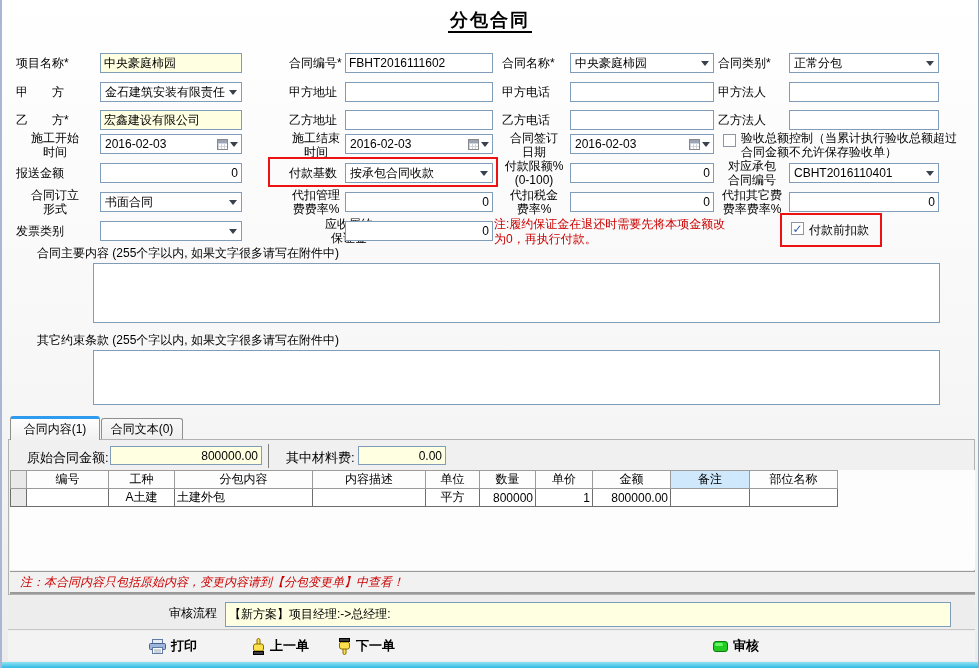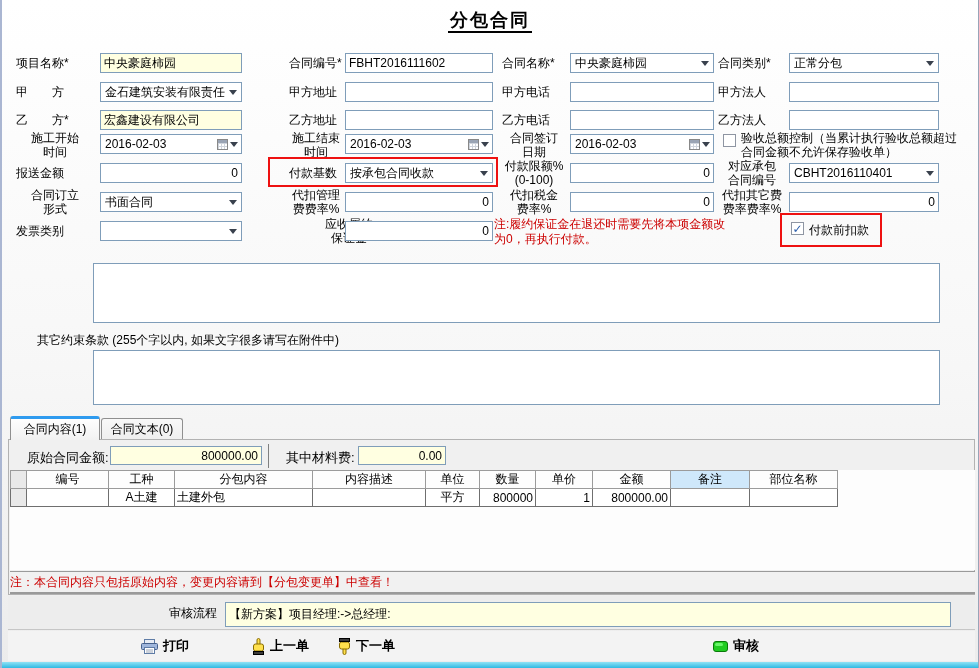--- a/index.html
+++ b/index.html
@@ -206,20 +206,21 @@
   <div class="lbl c" style="left:283px;top:217px;width:62px;margin-left:33px;">应收履约
 保证金</div>
   <input class="tin num" style="left: 343px; top: 221px; width: 148px;" value="0">
   <div class="rednote" style="left:492px;top:217px;width:240px;">注:履约保证金在退还时需要先将本项金额改为0，再执行付款。</div>
   <div class="cb checked" style="left:789px;top:222px;">
       <span class="mark">✓</span>
     </div>
   <div class="lbl" style="left:807px;top:223px;">付款前扣款</div>
   <div class="redbox" style="left:778px;top:213px;width:102px;height:34px;"></div>
 
+  <div class="lbl" style="left:35px;top:246px;">合同主要内容 (255个字以内, 如果文字很多请写在附件中)</div>
   <textarea class="big" style="left: 91px; top: 263px; width: 847px; height: 60px;"></textarea>
   <div class="lbl" style="left:35px;top:333px;">其它约束条款 (255个字以内, 如果文字很多请写在附件中)</div>
   <textarea class="big" style="left: 91px; top: 350px; width: 847px; height: 55px;"></textarea>
 
   <div class="tab active" style="left:8px;top:416px;width:90px;height:24px;line-height:20px;">合同内容(1)</div>
   <div class="tab inactive" style="left:99px;top:418px;width:82px;height:36px;line-height:20px;">合同文本(0)</div>
 
   <div class="panel"></div>
   <div class="mlabel" style="left:25px;top:449px;">原始合同金额:</div>
   <input class="tin yellow num" style="left: 108px; top: 446px; width: 152px; height: 19px;" value="800000.00">
@@ -267,29 +268,29 @@
       <td class="ra">800000</td>
       <td class="ra">1</td>
       <td class="ra">800000.00</td>
       <td></td>
       <td></td>
     </tr>
   </tbody>
     </table>
 
   <div class="strip">
-    <span class="rednote" style="position:static;margin-left:0;">注：本合同内容只包括原始内容，变更内容请到【分包变更单】中查看！</span>
+    <span class="rednote" style="position:static;margin-left:10px;font-style:italic;">注：本合同内容只包括原始内容，变更内容请到【分包变更单】中查看！</span>
   </div>
 
   <div class="reviewbar"></div>
   <div class="lbl" style="left:167px;top:606px;">审核流程</div>
   <input class="tin yellow" style="left: 223px; top: 602px; width: 726px; height: 25px;" value="【新方案】项目经理:-&gt;总经理:">
 
   <div class="btnbar">
-    <div class="btn" style="left:133px;">
+    <div class="btn" style="left:141px;">
       <svg width="17" height="15" viewBox="0 0 17 15">
         <rect x="3.5" y="0.5" width="10" height="4" fill="#e8edf5" stroke="#5f7ca6"></rect>
         <rect x="0.5" y="4.5" width="16" height="6" rx="1" fill="#9fb6dc" stroke="#46618c"></rect>
         <rect x="3.5" y="8.5" width="10" height="6" fill="#ffffff" stroke="#5f7ca6"></rect>
         <line x1="5" y1="11" x2="12" y2="11" stroke="#9aa6b8"></line>
         <line x1="5" y1="13" x2="12" y2="13" stroke="#9aa6b8"></line>
       </svg>
       <span>打印</span>
     </div>
     <div class="btn" style="left:244px;">

